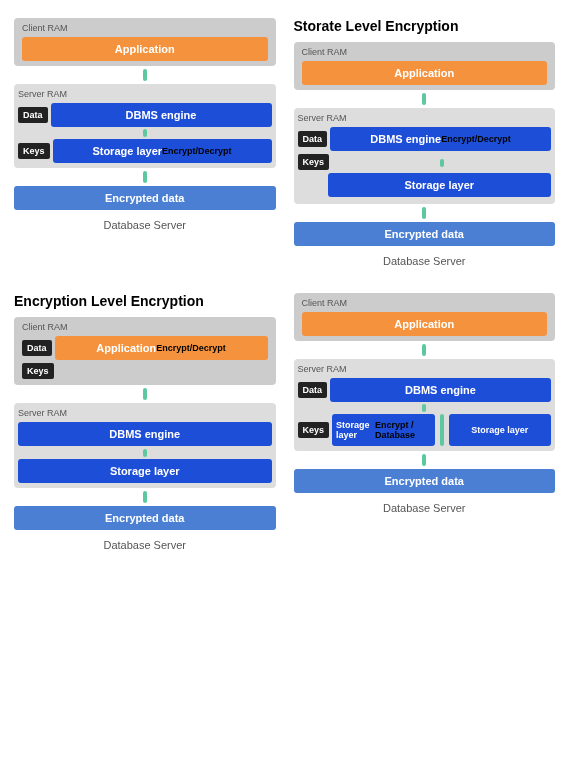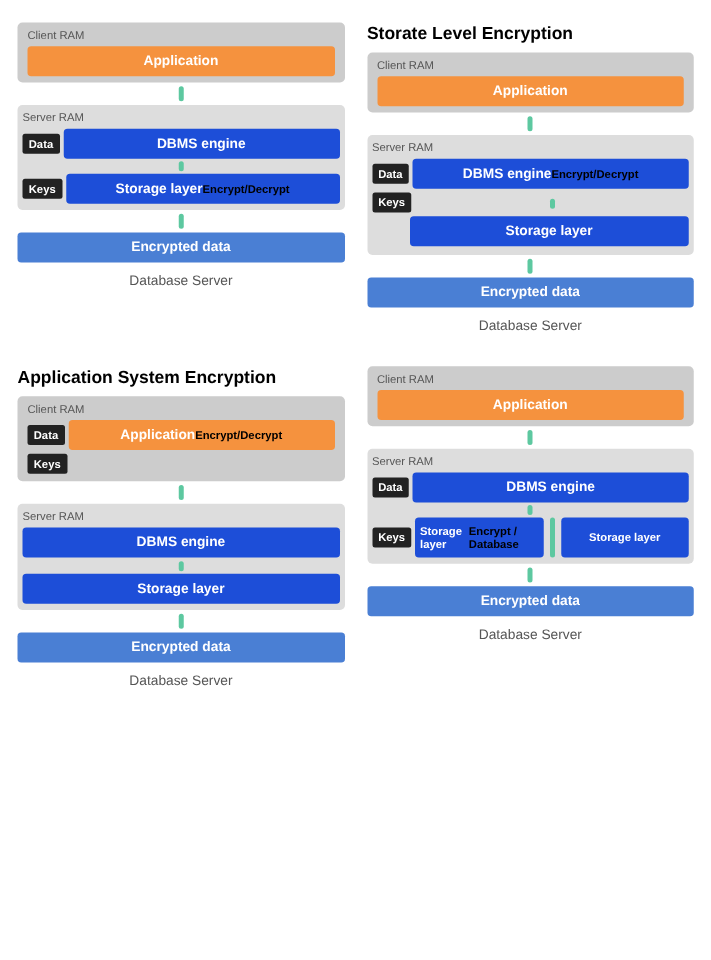--- a/index.html
+++ b/index.html
@@ -160,21 +160,21 @@
       <div style="display:flex;justify-content:center;margin:0 0 3px 0;">
         <div style="width:4px;height:12px;background:#5dc8a0;border-radius:2px;"></div>
       </div>
 
       <div class="box box-blue" style="margin-bottom:3px;">Encrypted data</div>
       <div class="db-server-label">Database Server</div>
     </div>
   </div>
 
   <div class="diagram-section">
-    <div class="section-title">Application System Encryption</div>
+    <div class="section-title">Encryption Level Encryption</div>
     <div class="diagram-wrapper">
 
       <div style="background:#ccc;border-radius:4px;padding:5px 8px;margin-bottom:3px;">
         <div style="font-size:9px;color:#555;margin-bottom:4px;">Client RAM</div>
         <div class="row-flex">
           <div class="badge">Data</div>
           <div class="box box-orange full-width">
             <span>Application</span>
             <span class="encrypt-text">Encrypt/Decrypt</span>
           </div>

